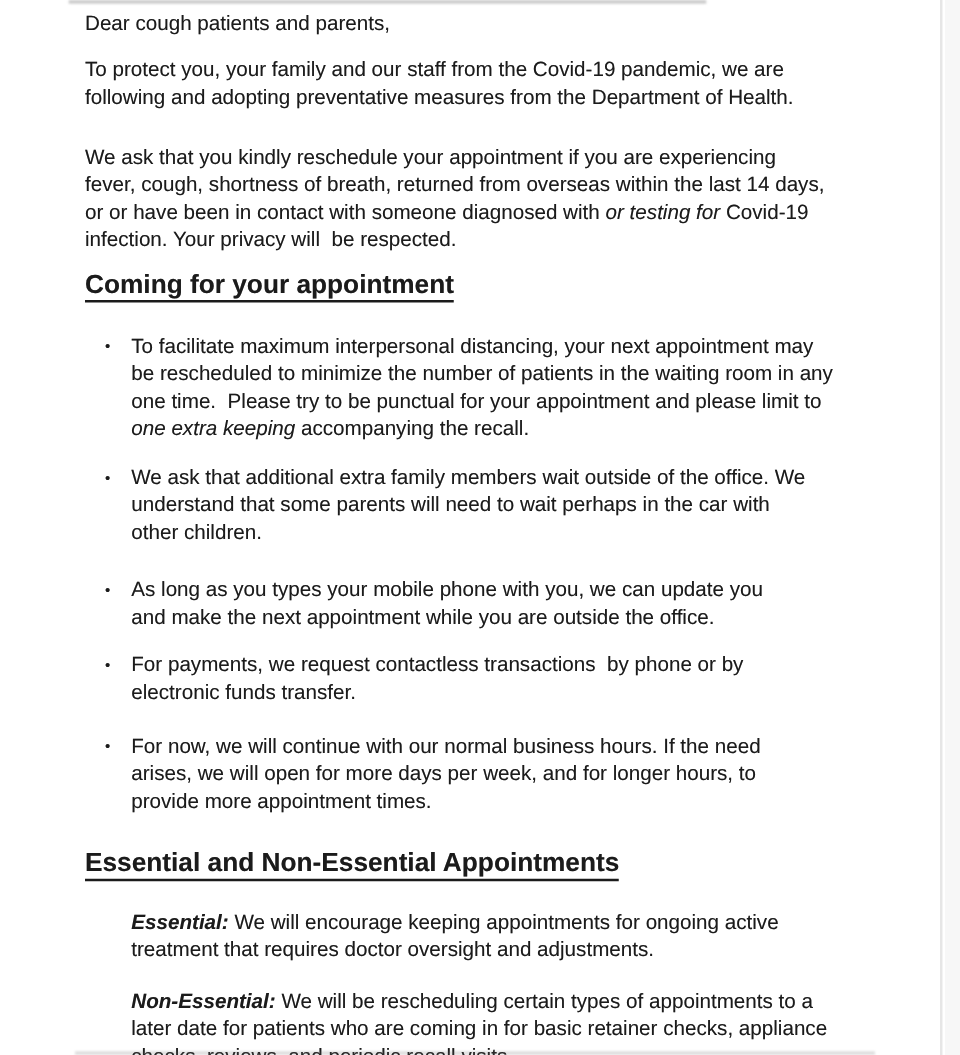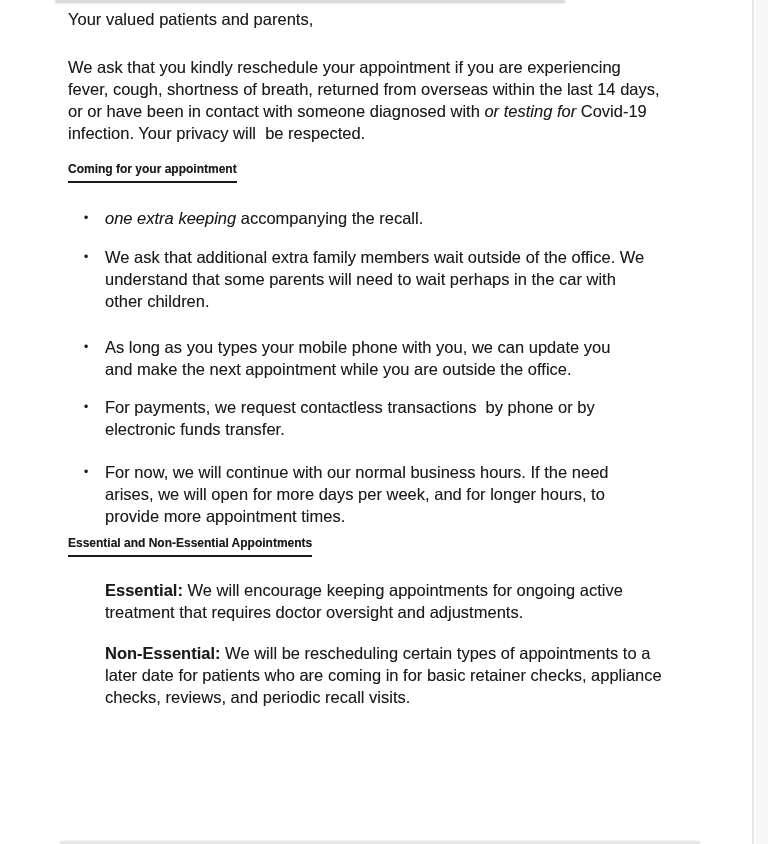--- a/index.html
+++ b/index.html
@@ -21,33 +21,33 @@
     font-size: 16.5px;
     line-height: 22px;
     text-shadow: 0 0 0.5px rgba(0,0,0,0.35);
   }
   .txt { white-space: pre-wrap; }
   p { margin: 0; }
   .salutation { margin: 0; }
   .intro-para { margin-top: 15px; }
   .reschedule-para { margin-top: 26px; }
   .ital { font-style: italic; margin-top: 20px; }
-  .boldital { font-weight: bold; }
+  .boldital { font-weight: bold; font-style: italic; }
   h2 {
-    font-size: 12px;
+    font-size: 21px;
     line-height: 22px;
     font-weight: bold;
     margin: 0;
     width: fit-content;
     border-bottom: 2px solid #1b1b1b;
     padding-bottom: 1px;
     text-shadow: 0 0 0.5px rgba(0,0,0,0.45);
   }
   .heading-coming { margin-top: 14px; }
-  .heading-essential { margin-top: 5px; }
+  .heading-essential { margin-top: 28px; }
   ul.bullets {
     list-style: none;
     margin: 24px 0 0 0;
     padding: 0;
   }
   li.bullet { display: flex; }
   li.bullet:nth-child(2) { margin-top: 17px; }
   li.bullet:nth-child(3) { margin-top: 24px; }
   li.bullet:nth-child(4) { margin-top: 16px; }
   li.bullet:nth-child(5) { margin-top: 21px; }
@@ -91,34 +91,39 @@
     background: rgba(190,190,190,0.12);
   }
 </style>
 </head>
 <body>
 
 <div class="page">
 
   <div class="artifact-top"></div>
 
-  <p class="salutation txt">Your valued patients and parents,</p>
+  <p class="salutation txt">Dear cough patients and parents,</p>
 
+  <p class="intro-para txt">To protect you, your family and our staff from the Covid-19 pandemic, we are
+following and adopting preventative measures from the Department of Health.</p>
 
   <p class="reschedule-para"><span class="txt">We ask that you kindly reschedule your appointment if you are experiencing
 fever, cough, shortness of breath, returned from overseas within the last 14 days,
 or or have been in contact with someone diagnosed with </span><span class="txt ital">or testing for</span><span class="txt"> Covid-19
 infection. Your privacy will  be respected.</span></p>
 
   <h2 class="heading-coming">Coming for your appointment</h2>
 
   <ul class="bullets">
     <li class="bullet">
       <span class="dot">•</span>
-      <span class="btext"><span class="txt ital">one extra keeping</span><span class="txt"> accompanying the recall.</span></span>
+      <span class="btext"><span class="txt">To facilitate maximum interpersonal distancing, your next appointment may
+be rescheduled to minimize the number of patients in the waiting room in any
+one time.  Please try to be punctual for your appointment and please limit to
+</span><span class="txt ital">one extra keeping</span><span class="txt"> accompanying the recall.</span></span>
     </li>
     <li class="bullet">
       <span class="dot">•</span>
       <span class="btext"><span class="txt">We ask that additional extra family members wait outside of the office. We
 understand that some parents will need to wait perhaps in the car with
 other children.</span></span>
     </li>
     <li class="bullet">
       <span class="dot">•</span>
       <span class="btext"><span class="txt">As long as you types your mobile phone with you, we can update you

